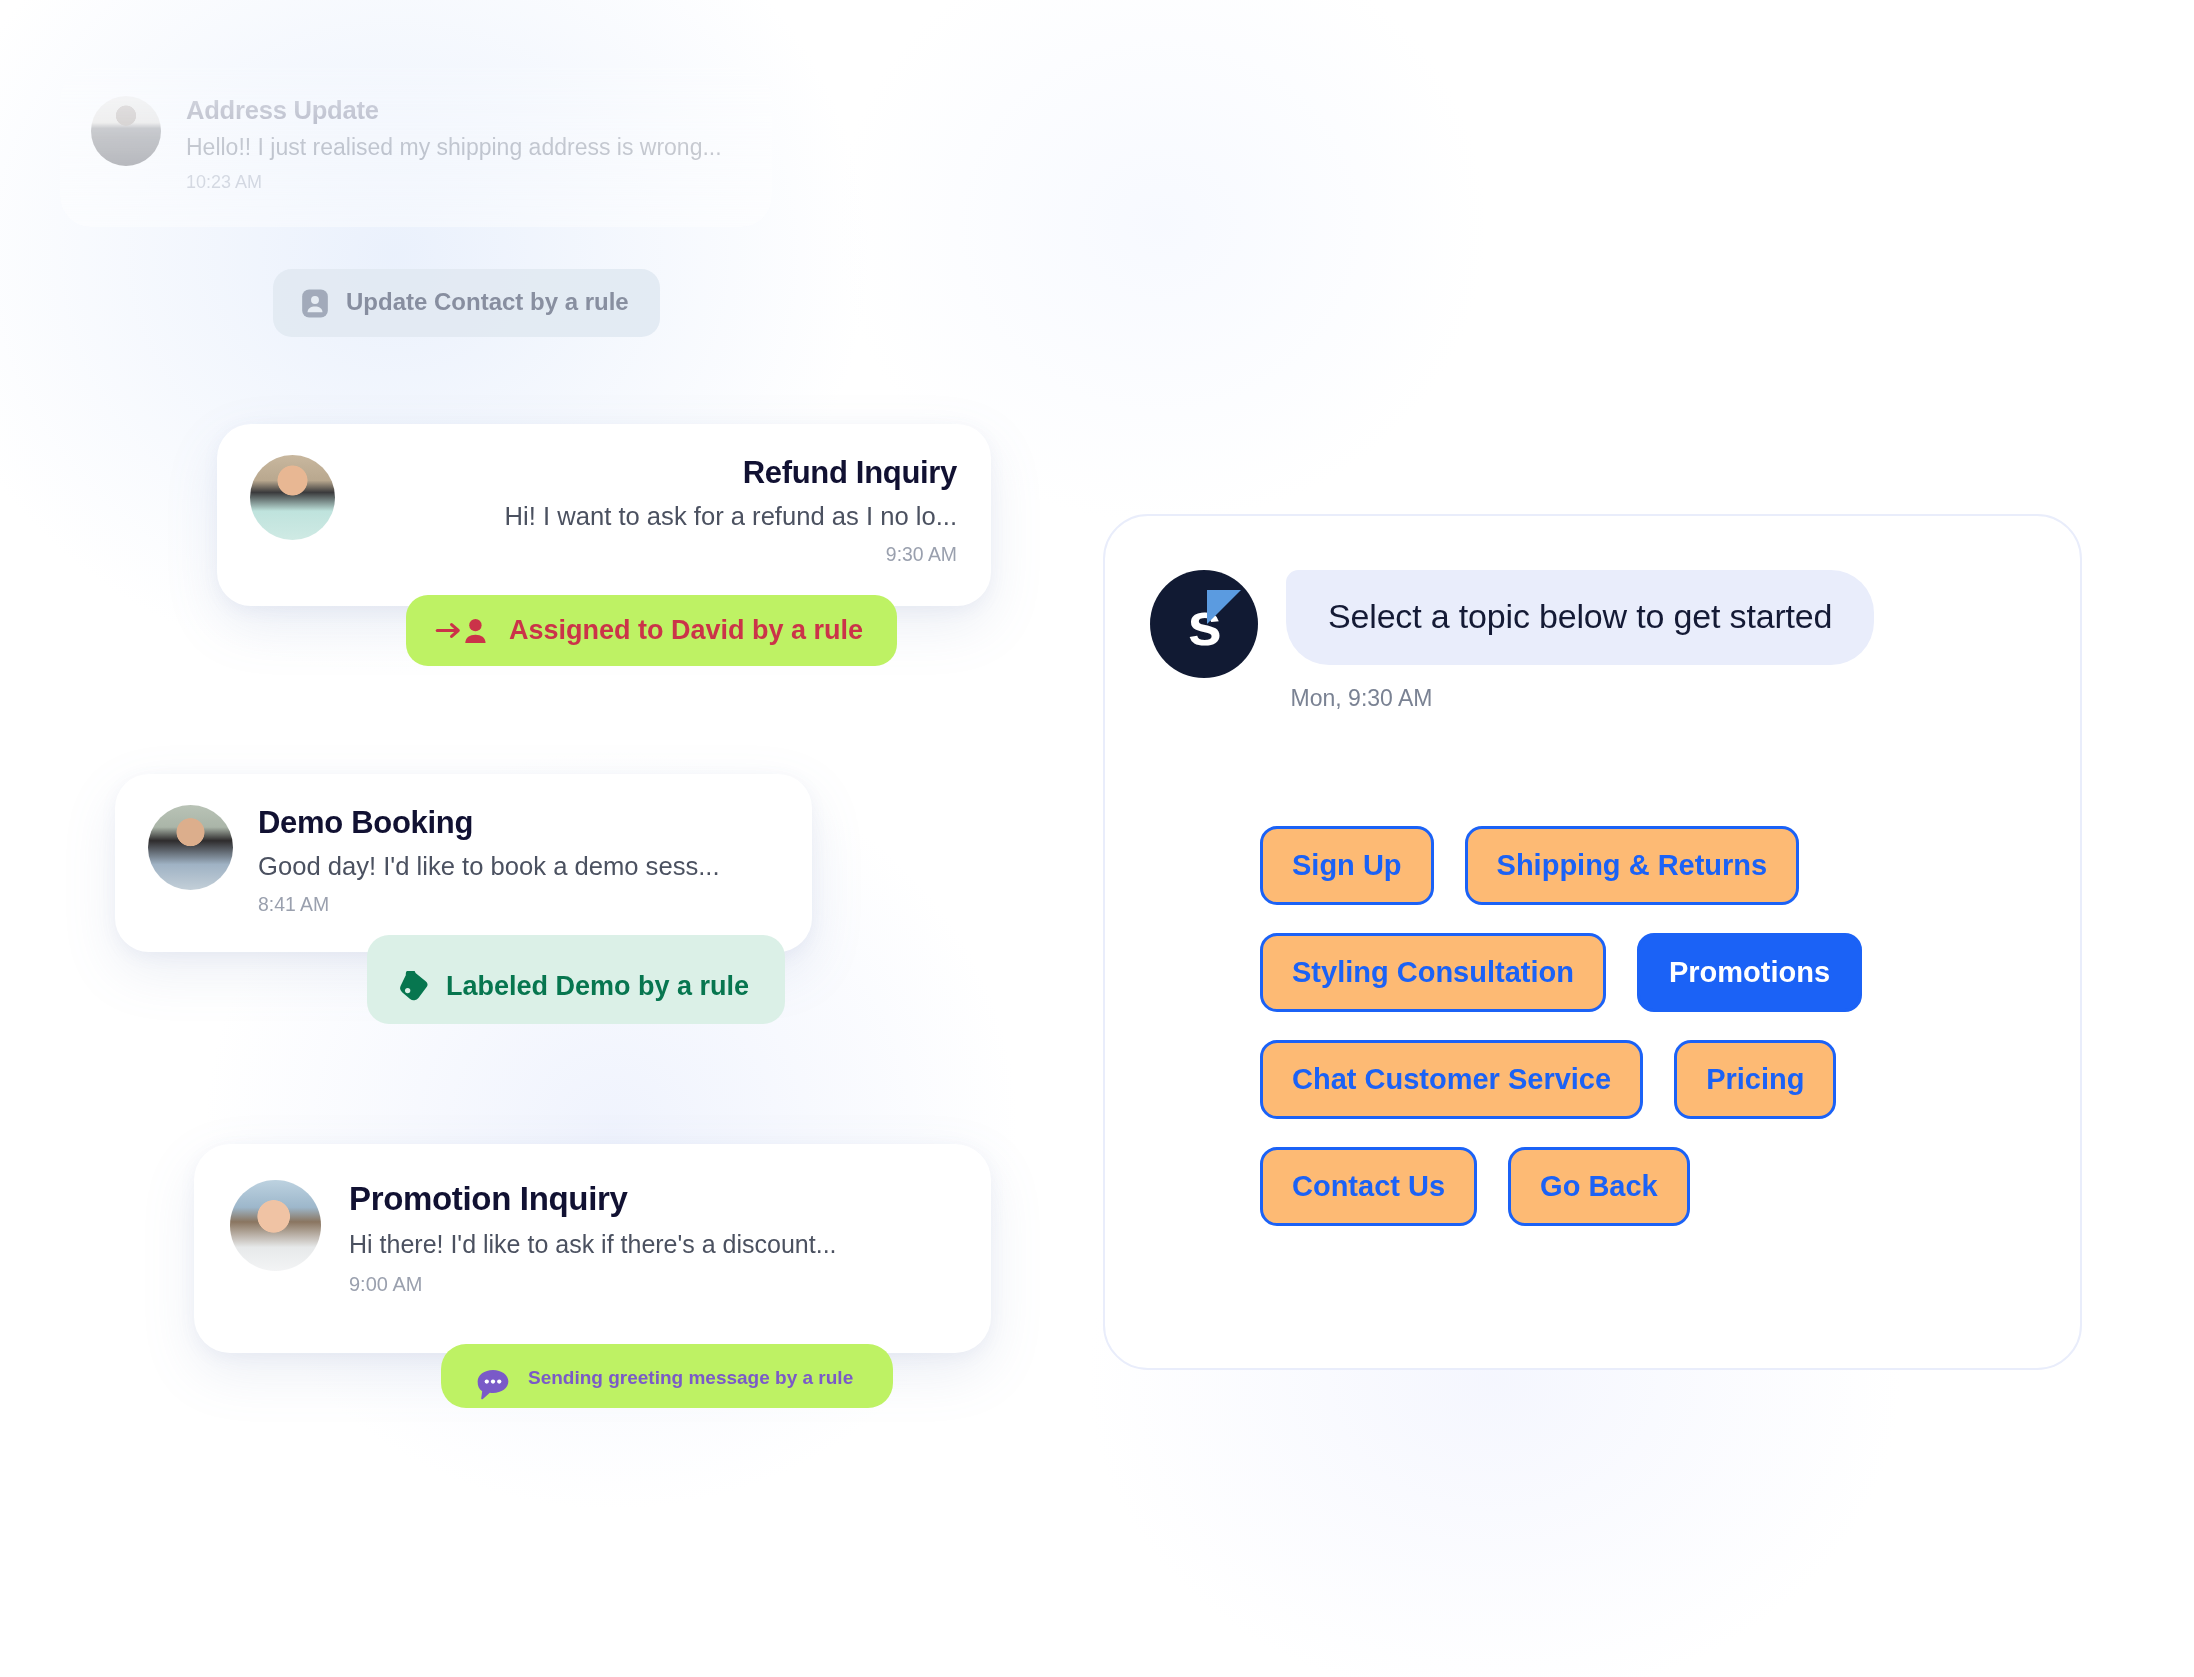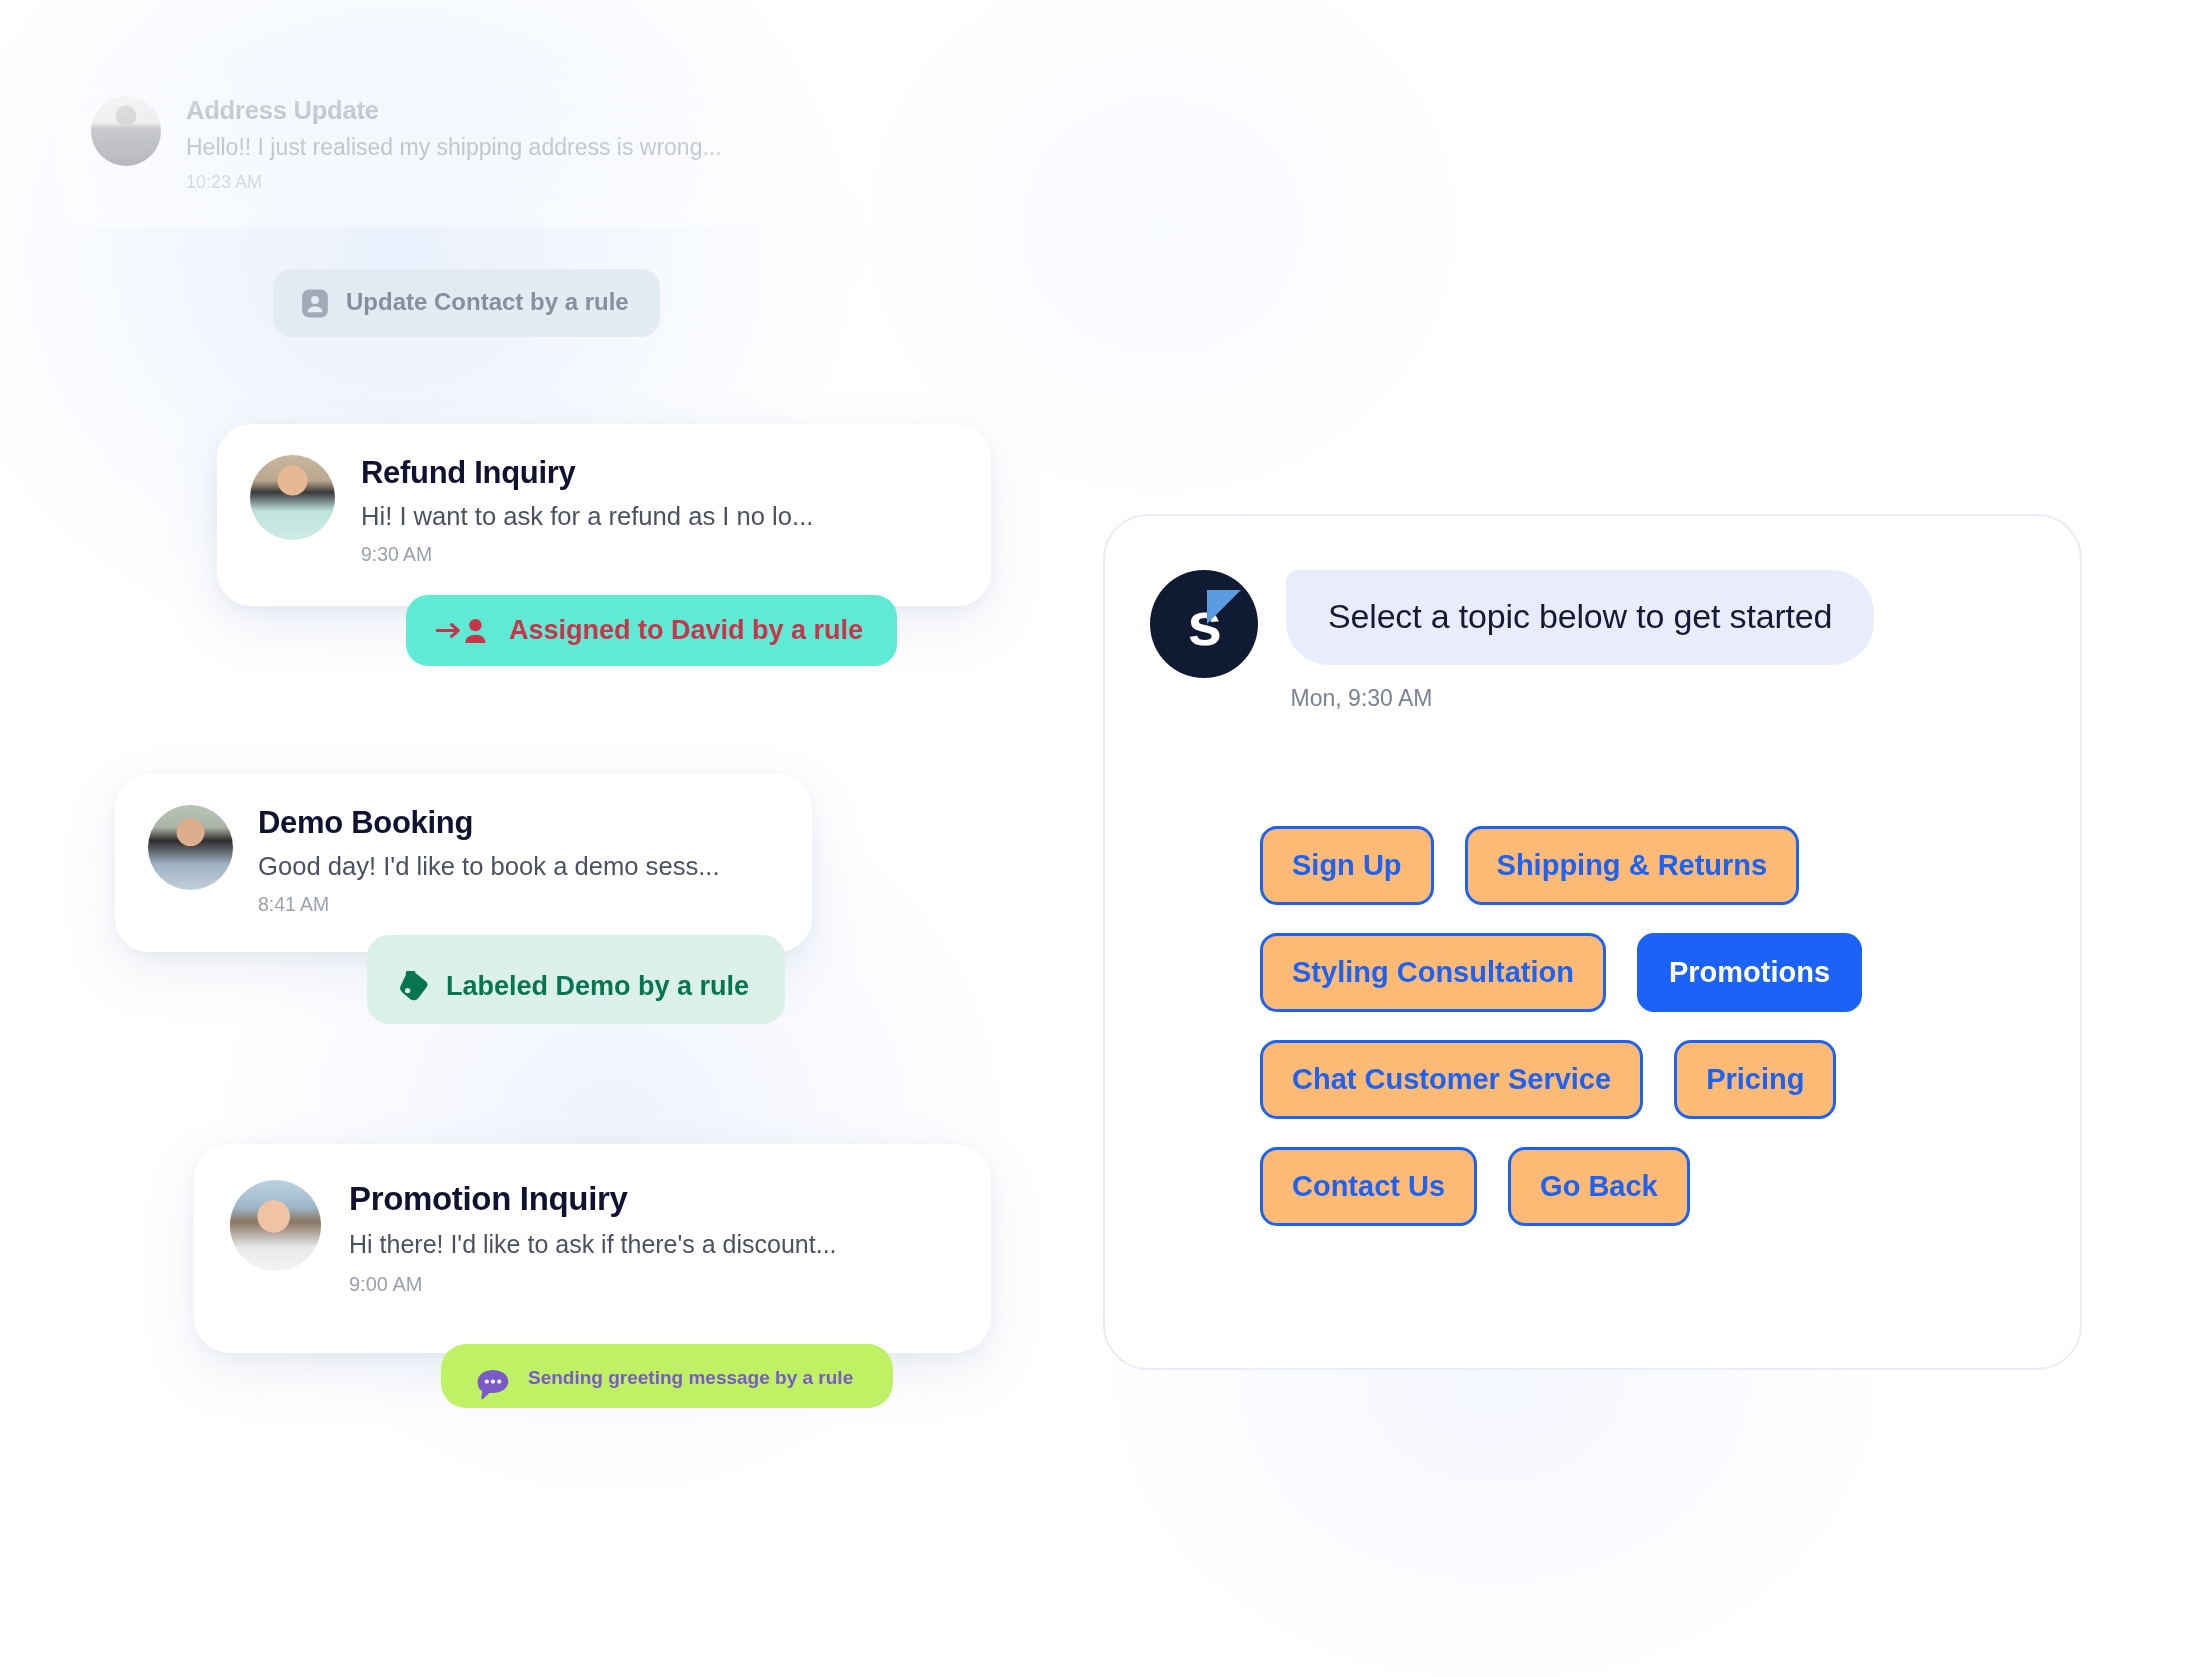--- a/index.html
+++ b/index.html
@@ -95,20 +95,21 @@
   #card-address .avatar { width: 70px; height: 70px; margin-right: 25px; }
   #card-address .conv-title { font-size: 25.6px; margin-bottom: 9.3px; }
   #card-address .conv-preview { font-size: 23px; margin-bottom: 11px; }
   #card-address .conv-time { font-size: 18px; }
 
   #card-refund {
     left: 217px; top: 424px;
     width: 774px; height: 182px;
     padding: 31px 34px 31px 33px;
     border-radius: 34px;
+    text-align: right;
   }
   #card-refund .avatar { width: 85px; height: 85px; margin-right: 26px; }
   #card-refund .conv-title { font-size: 31px; margin-bottom: 11px; }
   #card-refund .conv-preview { font-size: 25.6px; margin-bottom: 12.4px; }
   #card-refund .conv-time { font-size: 19.4px; }
 
   #card-demo {
     left: 115px; top: 774px;
     width: 697px; height: 178px;
     padding: 31px 31px 31px 33px;
@@ -153,21 +154,21 @@
     padding: 18.6px 31px 18.6px 28px;
     background: #e2eaf3;
     color: #7d8496;
     font-size: 24px;
     border-radius: 18.6px;
     opacity: 0.9;
   }
   #badge-assigned {
     left: 406px; top: 595px;
     padding: 20px 34px 20px 29px;
-    background: #5eead4;
+    background: #bef264;
     color: #cb3349;
     font-size: 27px;
     border-radius: 22px;
   }
   #badge-labeled {
     left: 367px; top: 935px;
     padding: 36px 36px 20px 31px;
     background: #dbf0e7;
     color: #07764f;
     font-size: 27px;

